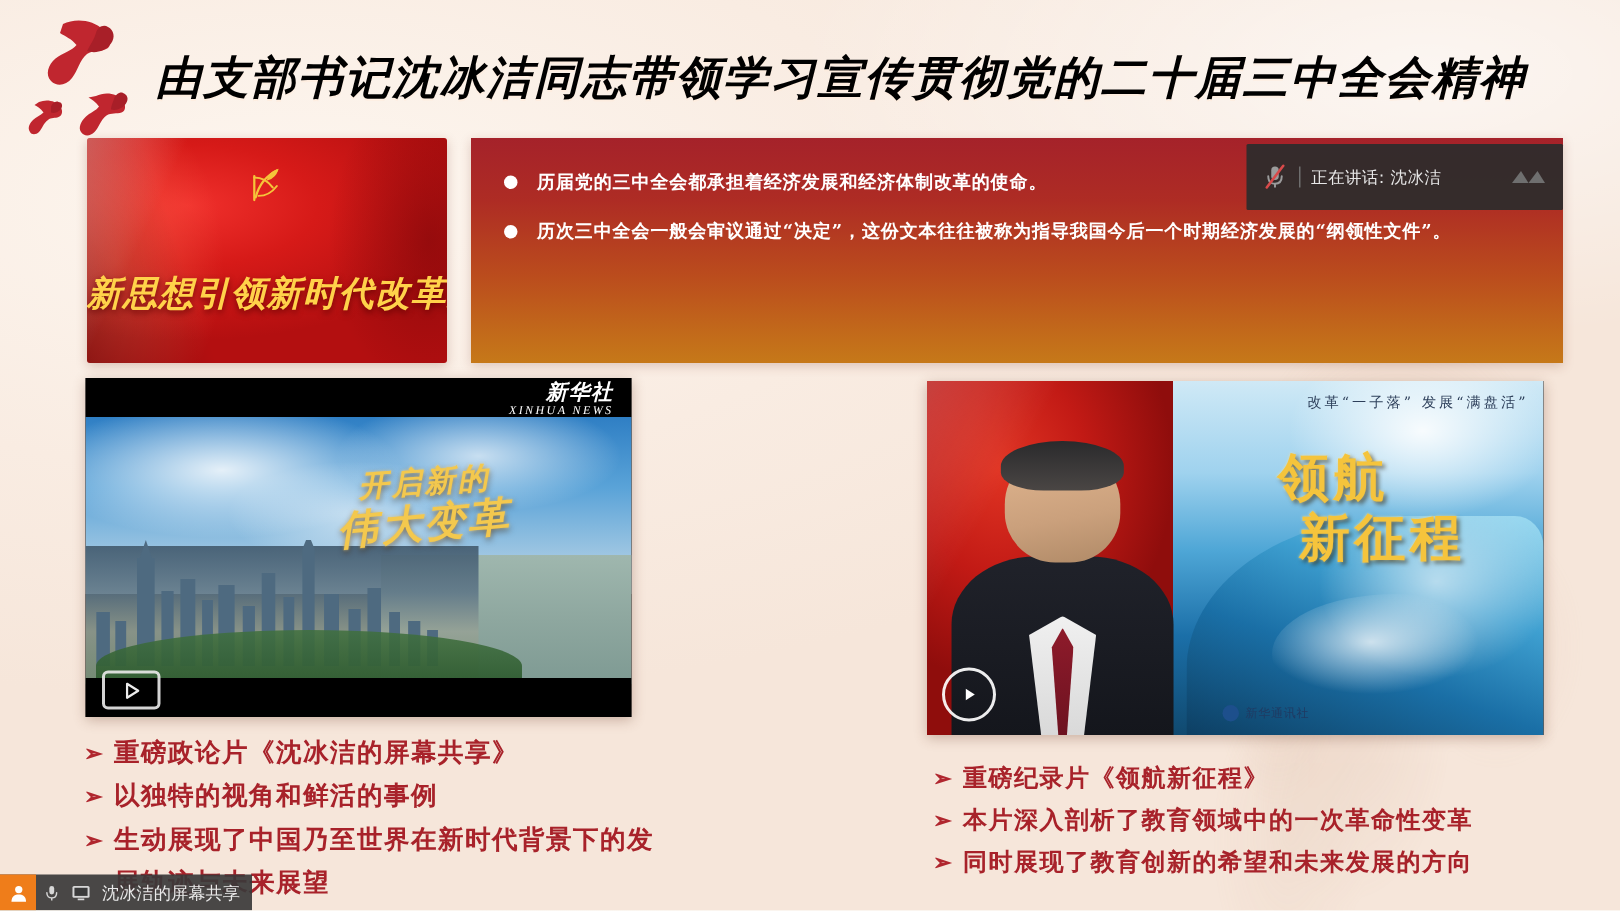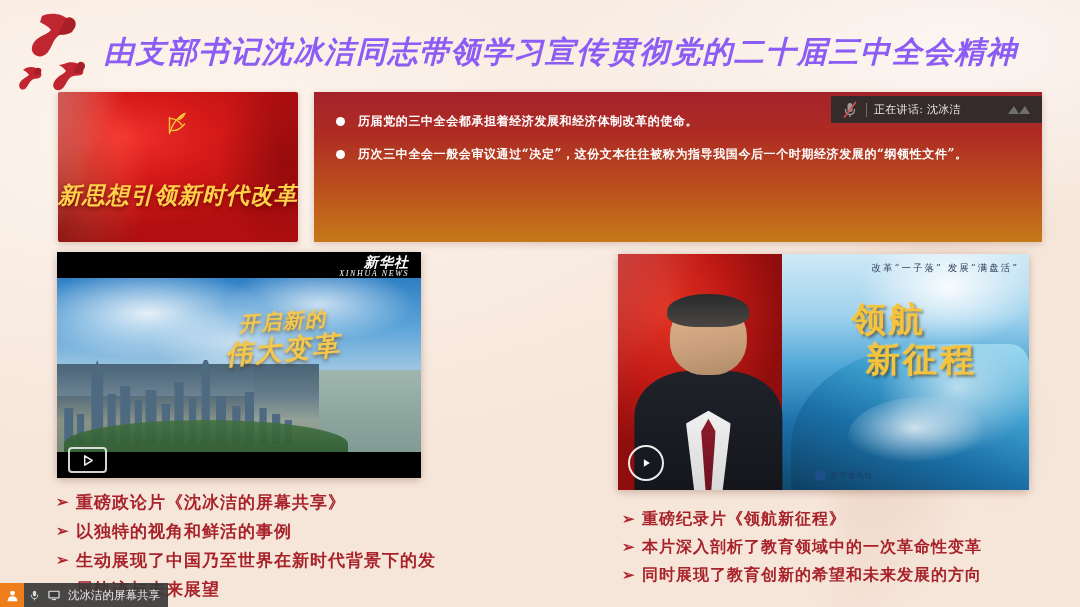--- a/index.html
+++ b/index.html
@@ -79,21 +79,21 @@
     left: 104px;
     top: 26px;
     width: 950px;
     height: 52px;
     display: flex;
     align-items: center;
     font-family: "DejaVu Serif", "Liberation Serif", serif;
     font-size: 30px;
     font-weight: 700;
     letter-spacing: 1.5px;
-    color: #8b5cf6;
+    color: #000000;
     white-space: nowrap;
     text-shadow: 0 1px 0 rgba(255,235,220,.65);
     font-style: italic;
   }
 
   
   .poster {
     position: absolute;
     left: 58px;
     top: 92px;
@@ -184,21 +184,21 @@
     margin: 12px 13px 0 0;
   }
   .bullet-text { flex: 1 1 auto; }
 
   
   .speak-overlay {
     position: absolute;
     left: 831px;
     top: 96px;
     width: 211px;
-    height: 27px;
+    height: 44px;
     background: rgba(44,44,44,.93);
     display: flex;
     align-items: center;
     padding: 0 6px;
     box-sizing: border-box;
     border-radius: 1px;
   }
   .speak-mic {
     flex: 0 0 auto;
     width: 20px;

